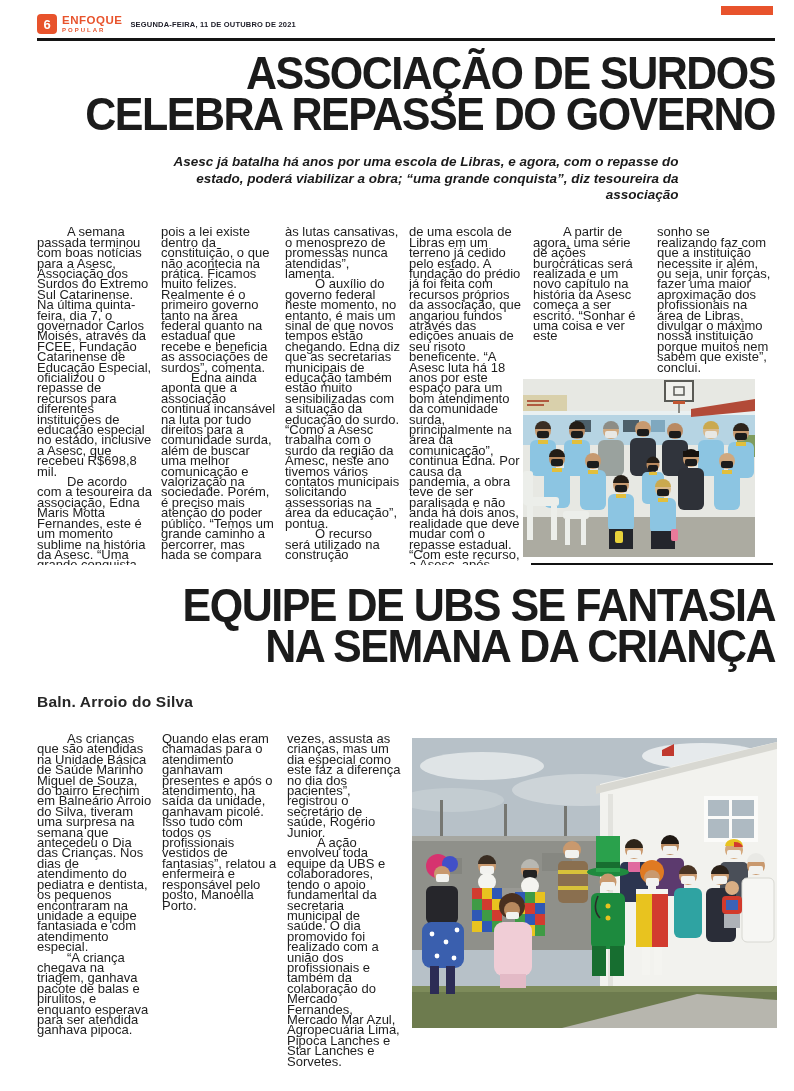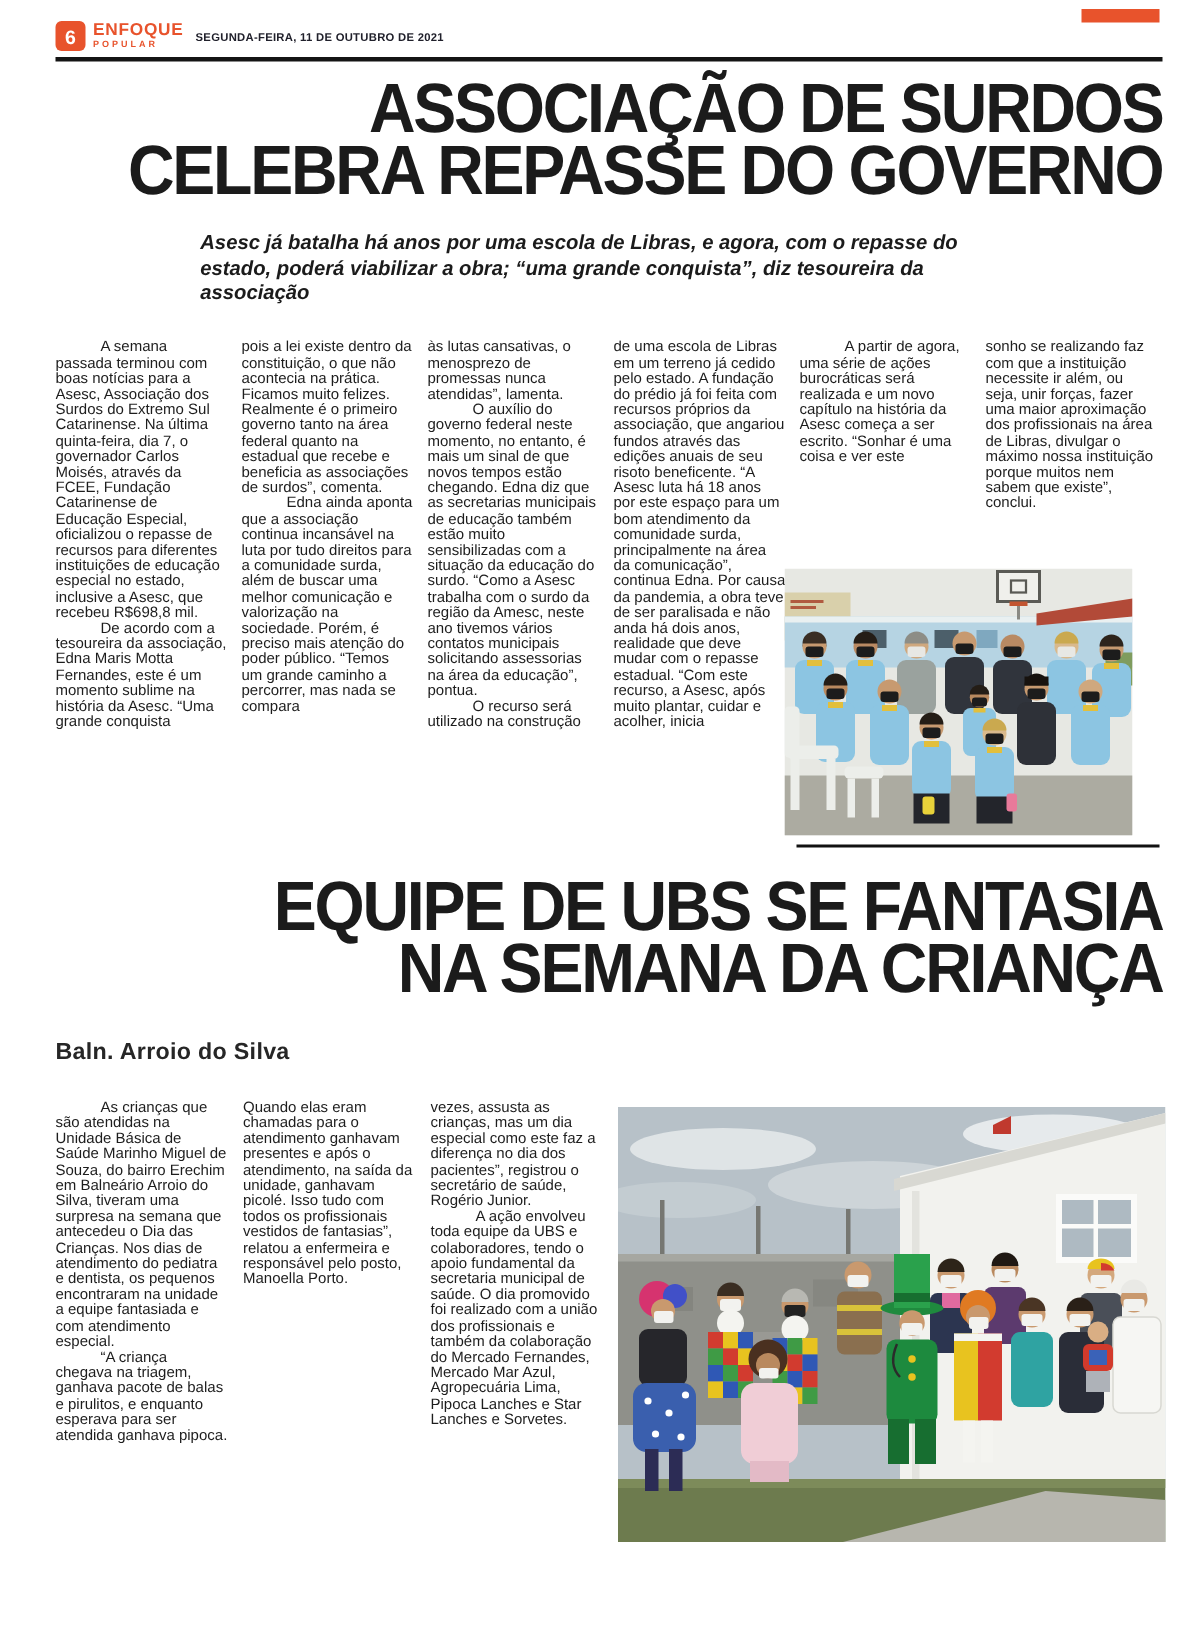--- a/index.html
+++ b/index.html
@@ -11,26 +11,26 @@
   .pagenum{width:20px;height:20px;background:#E8532C;border-radius:4px;color:#fff;font-weight:bold;font-size:13px;display:flex;align-items:center;justify-content:center;}
   .logo{margin-left:5px;color:#E8532C;line-height:1;}
   .logo .l1{font-size:11.5px;font-weight:bold;letter-spacing:.5px;display:block;}
   .logo .l2{font-size:6px;font-weight:bold;letter-spacing:2px;display:block;margin-top:1px;}
   .edition-date{margin-left:8px;font-size:7.5px;font-weight:bold;color:#20202b;letter-spacing:.2px;}
   .tr-bar{position:absolute;top:6px;right:2px;width:52px;height:9px;background:#E8532C;}
 
   
   .headline{margin:12px 0 0 0;text-align:right;font-weight:bold;color:#1b1b1b;font-size:43px;line-height:.95;letter-spacing:-1.5px;}
   .headline .hl{display:block;transform:scaleY(1.08);transform-origin:center;}
-  .deck{margin:19px auto 0 auto;max-width:545px;text-align:left;font-style:italic;font-weight:bold;font-size:13.5px;line-height:1.25;color:#1b1b1b;}
+  .deck{margin:19px auto 0 auto;max-width:545px;text-align:right;font-style:italic;font-weight:bold;font-size:13.5px;line-height:1.25;color:#1b1b1b;}
   .kicker{margin:17px 0 0 0;font-size:15.5px;font-weight:bold;color:#262626;letter-spacing:.2px;}
 
   
   .cols{display:flex;gap:9px;margin-top:23px;}
-  .col{flex:none;width:115px;font-size:10px;line-height:10.4px;overflow:hidden;}
+  .col{flex:none;width:115px;font-size:13px;line-height:10.4px;overflow:hidden;}
   .para{margin:0;}
   .para.ind{text-indent:30px;}
   .cols-a1{position:relative;height:338px;}
   .cols-a1 .col{height:338px;}
 
   .photo1{position:absolute;margin:0;top:152px;left:486px;width:232px;height:178px;}
   .photo-rule{position:absolute;top:336px;left:494px;right:2px;height:2px;background:#111;}
 
   .row2{display:flex;gap:10px;margin-top:23px;}
   .row2 .col{height:332px;}

